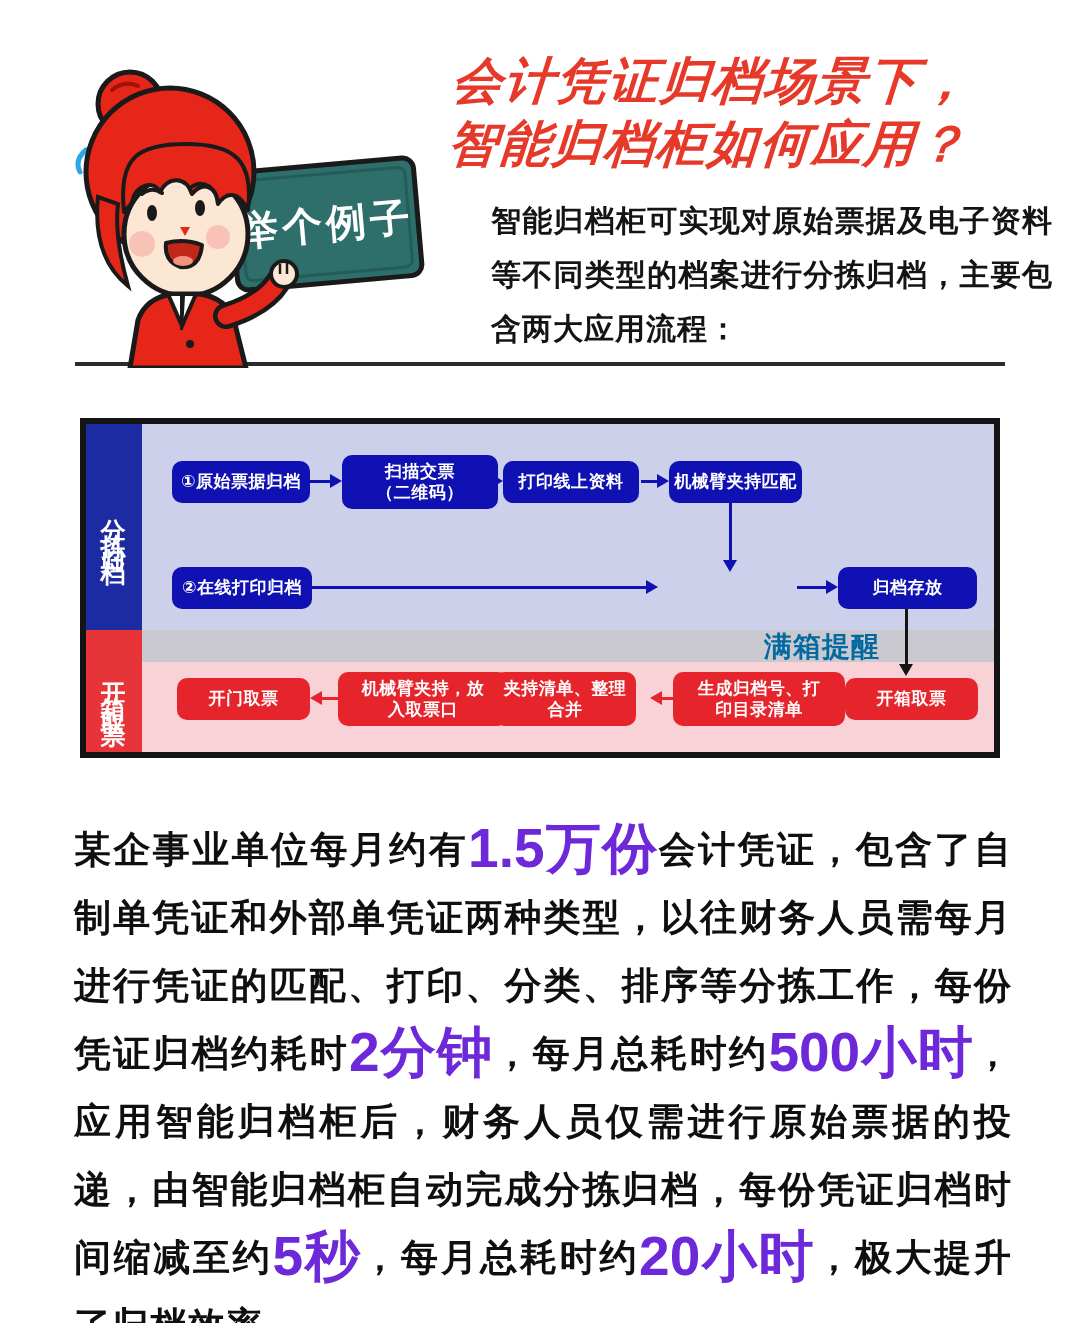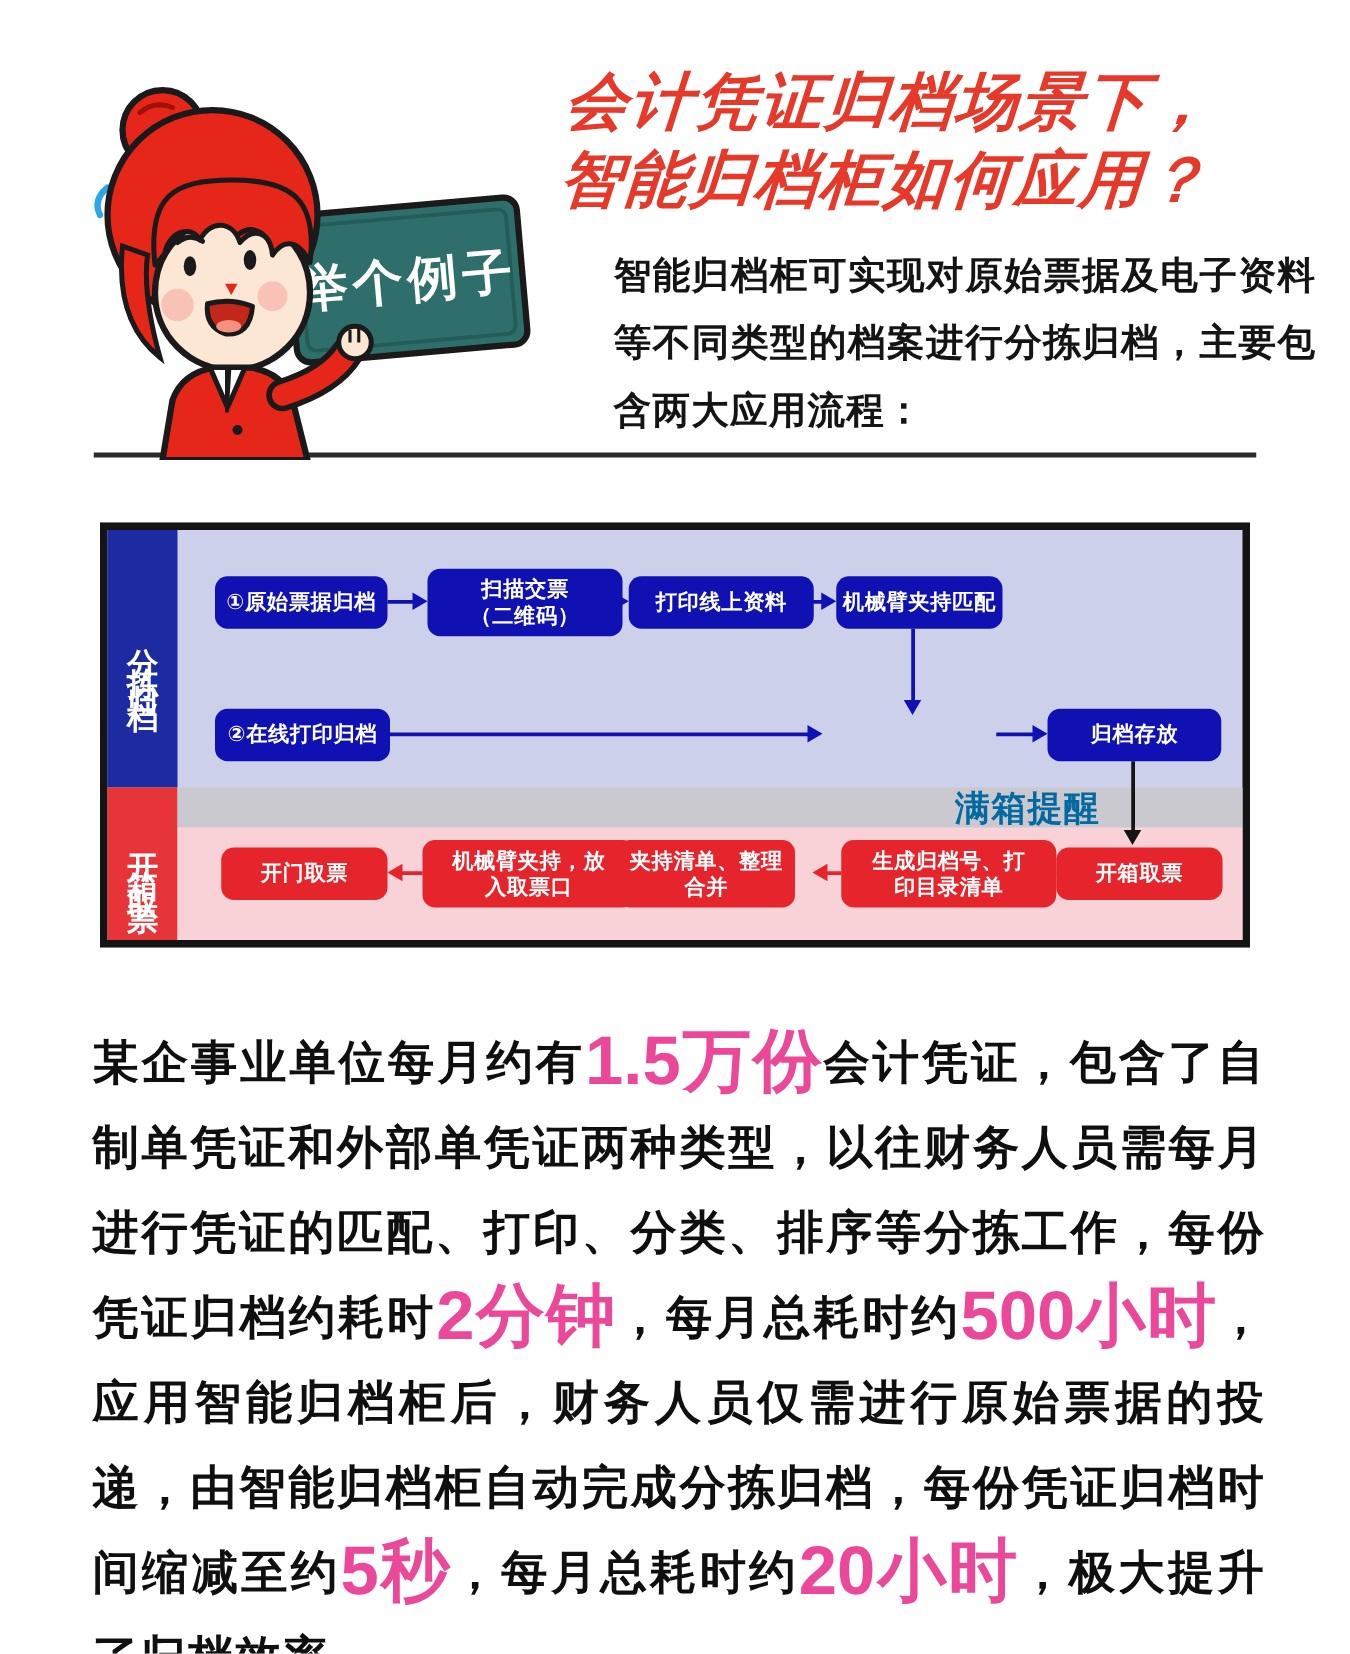--- a/index.html
+++ b/index.html
@@ -81,21 +81,21 @@
     color:#0369a1; font-size:28px; font-weight:600; letter-spacing:1px;
   }
 
   
   .body-text {
     position:absolute; left:74px; top:816px; width:938px;
     color:#0f0f0f; font-size:37px; line-height:68px; font-weight:600;
     letter-spacing:1px; text-align:justify;
   }
   .body-text .hl {
-    color:#ec4899; font-weight:800; font-size:55px; line-height:0;
+    color:#6d28d9; font-weight:800; font-size:55px; line-height:0;
     vertical-align:-5px; letter-spacing:0;
   }
 </style>
 </head>
 <body>
 
 <div class="page">
 
   <div class="title">
     <div>会计凭证归档场景下，</div>
@@ -158,21 +158,21 @@
 
     <div class="fc-box blue" style="left:86px;top:37px;width:138px;height:42px">
       <span>①原始票据归档</span>
     </div>
     <div class="arrow h to-right" style="left:224px;top:56px;width:21px"></div>
     <div class="fc-box blue" style="left:256px;top:31px;width:156px;height:54px">
       <span>扫描交票</span>
       <span>（二维码）</span>
     </div>
     <div class="arrow h to-right" style="left:388px;top:56px;width:18px"></div>
-    <div class="fc-box blue" style="left:417px;top:37px;width:148px;height:42px">
+    <div class="fc-box blue" style="left:417px;top:37px;width:136px;height:42px">
       <span>打印线上资料</span>
     </div>
     <div class="arrow h to-right" style="left:555px;top:56px;width:17px"></div>
     <div class="fc-box blue" style="left:583px;top:37px;width:133px;height:42px">
       <span>机械臂夹持匹配</span>
     </div>
     <div class="arrow v to-down" style="left:643px;top:79px;height:58px"></div>
 
     <div class="fc-box blue" style="left:86px;top:143px;width:140px;height:42px">
       <span>②在线打印归档</span>

